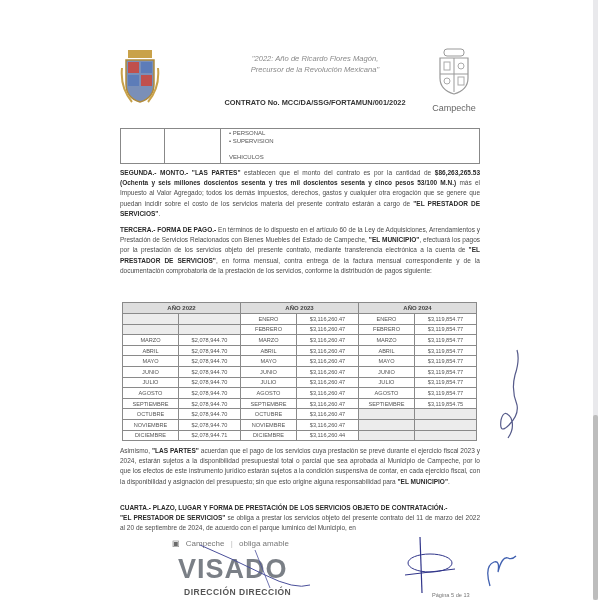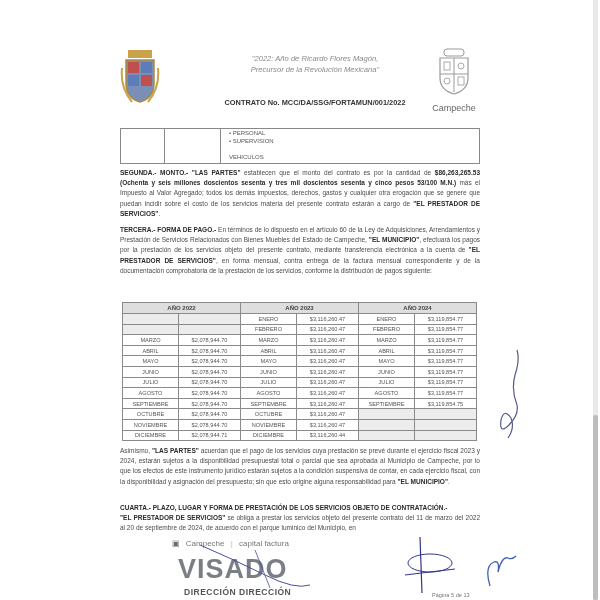--- a/index.html
+++ b/index.html
@@ -209,21 +209,21 @@
   <div class="para" id="p-cuarta">
     <b>CUARTA.- PLAZO, LUGAR Y FORMA DE PRESTACIÓN DE LOS SERVICIOS OBJETO DE CONTRATACIÓN.-</b><br>
     <b>"EL PRESTADOR DE SERVICIOS"</b><span> se obliga a prestar los servicios objeto del presente contrato del 11 de marzo del 2022 al 20 de septiembre de 2024, de acuerdo con el parque luminico del Municipio, en</span>
   </div>
 
   <div class="stamp">
     <div class="logo-row">
       <span>▣</span>
       <span style="margin-left:4px;color:#777;">Campeche</span>
       <span style="margin:0 4px;color:#bbb;">|</span>
-      <span style="color:#777;">capital factura</span>
+      <span style="color:#777;">obliga amable</span>
     </div>
     <div class="visado">VISADO</div>
     <div class="dir">DIRECCIÓN DIRECCIÓN</div>
   </div>
 
   <svg class="sig" style="left:195px;top:540px;" width="120" height="50" viewBox="0 0 120 50">
     <path d="M5 5 Q40 20 70 35 T115 45" stroke="#4a4f9a" stroke-width="1" fill="none"></path>
     <path d="M60 10 L75 48" stroke="#4a4f9a" stroke-width="0.8" fill="none"></path>
   </svg>
   <svg class="sig" style="left:495px;top:345px;" width="30" height="100" viewBox="0 0 30 100">

